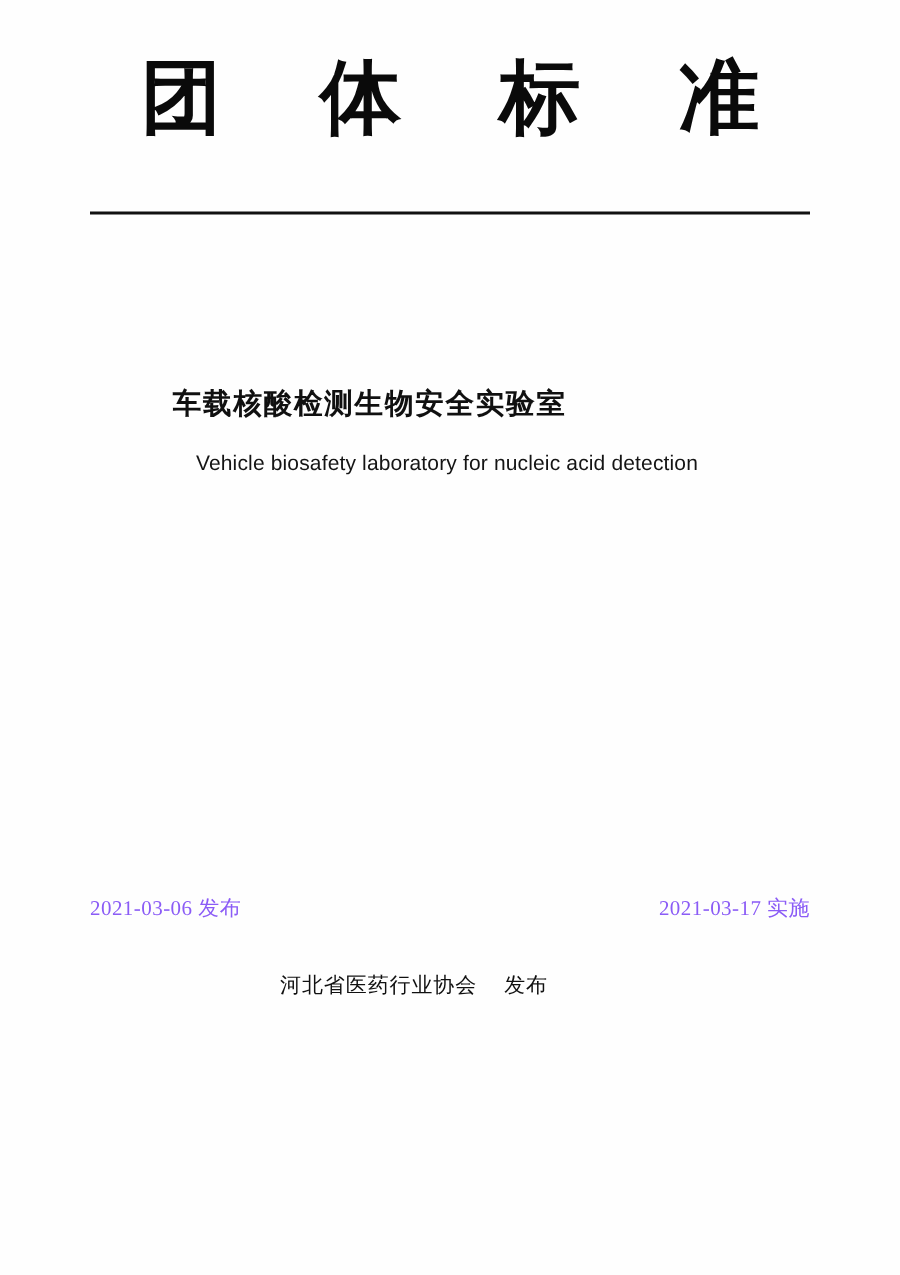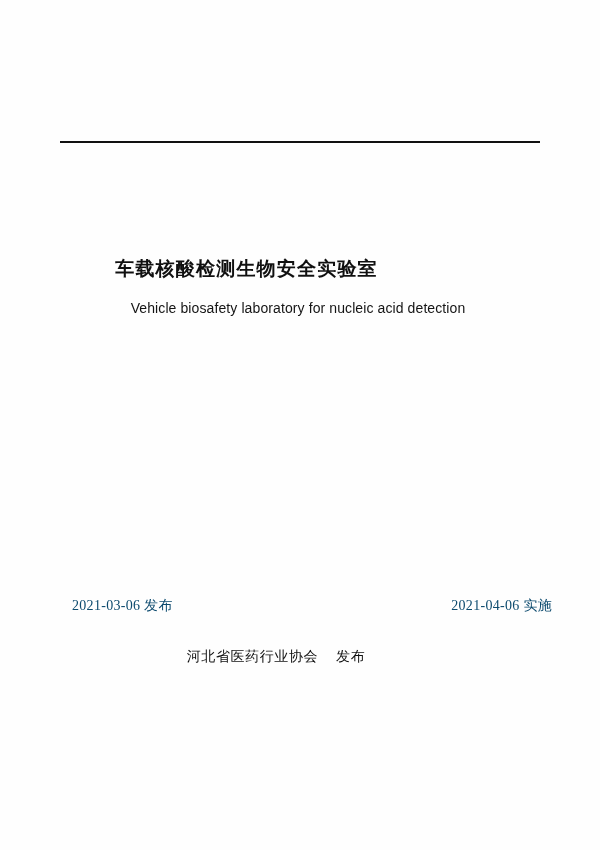--- a/index.html
+++ b/index.html
@@ -73,28 +73,28 @@
     text-align: center;
     font-family: "Liberation Sans", sans-serif;
     font-size: 14px;
     font-weight: 400;
     letter-spacing: 0.1px;
     color: #141414;
   }
   .dates {
     position: absolute;
     top: 597px;
-    left: 72px;
+    left: 60px;
     width: 480px;
     display: flex;
     justify-content: space-between;
     align-items: baseline;
     font-family: "Liberation Serif", serif;
     font-size: 14px;
-    color: #0c4a6e;
+    color: #8b5cf6;
   }
   .date-item {
     white-space: nowrap;
     letter-spacing: 0.3px;
   }
   .publisher {
     position: absolute;
     top: 648px;
     left: 0;
     width: 552px;
@@ -106,30 +106,31 @@
   }
   .publisher .pub-issue {
     margin-left: 18px;
   }
 </style>
 </head>
 <body>
 
 <div class="page">
 
+  <div class="cover-title">团 体 标 准</div>
 
 
   <div class="rule"></div>
 
   <div class="doc-title-cn">车载核酸检测生物安全实验室</div>
 
   <div class="doc-title-en">Vehicle biosafety laboratory for nucleic acid detection</div>
 
   <div class="dates">
     <span class="date-item">2021-03-06 发布</span>
-    <span class="date-item">2021-04-06 实施</span>
+    <span class="date-item">2021-03-17 实施</span>
   </div>
 
   <div class="publisher">
     <span>河北省医药行业协会</span><span class="pub-issue">发布</span>
   </div>
 
 </div>
 
 </body></html>

